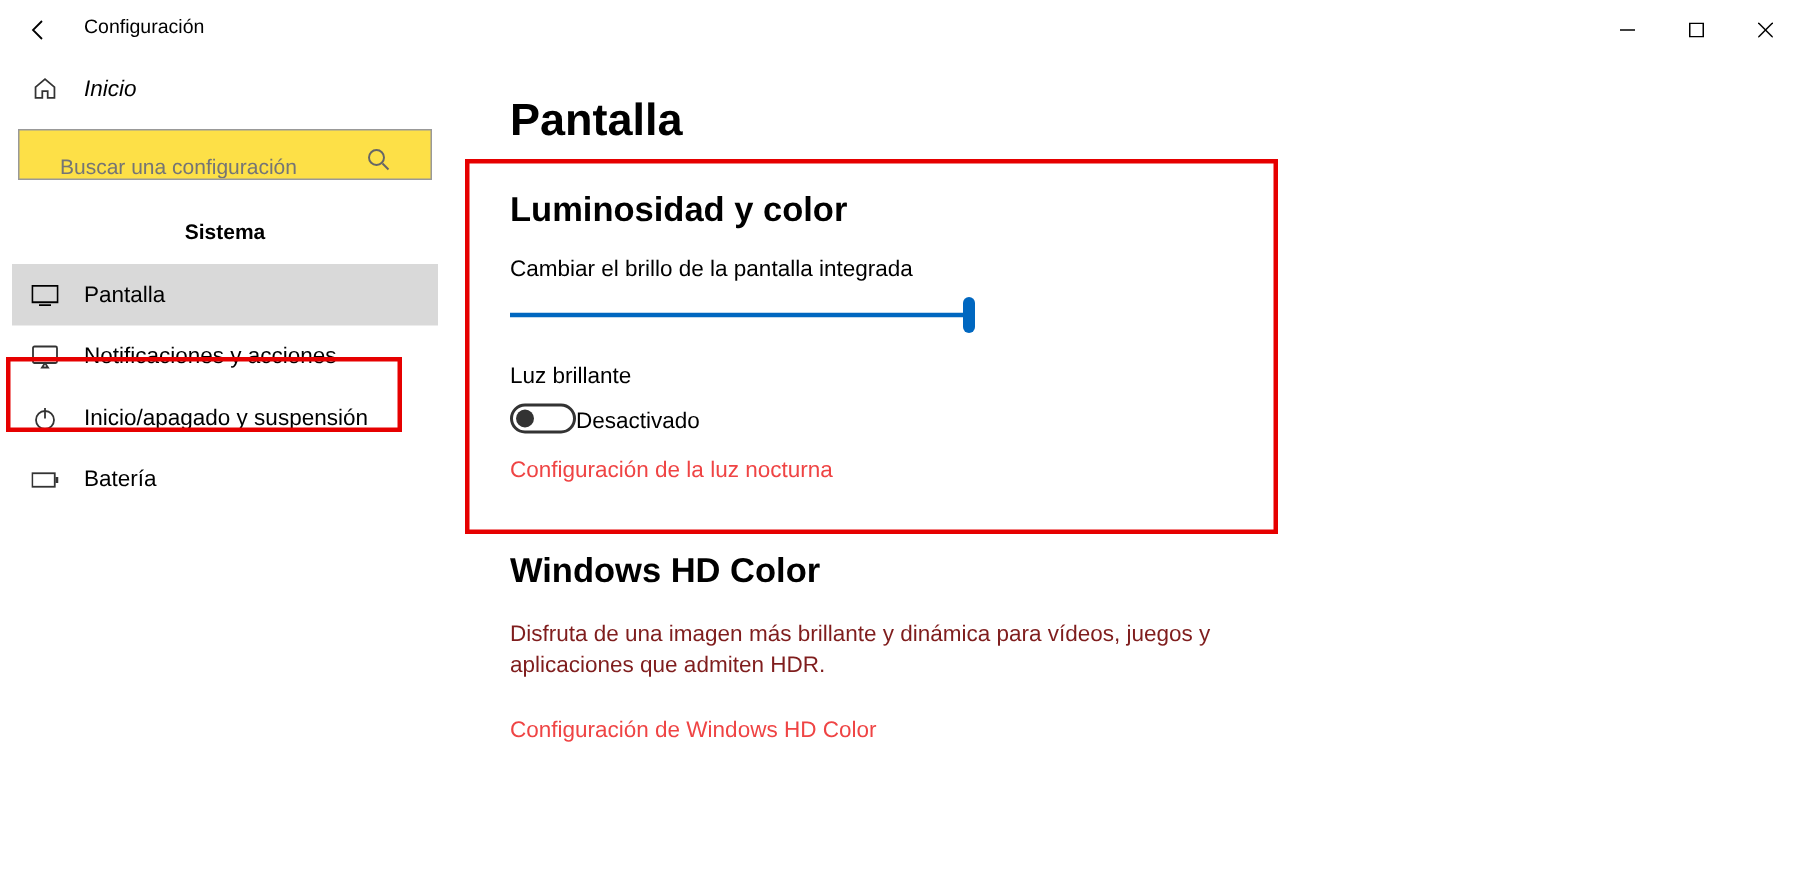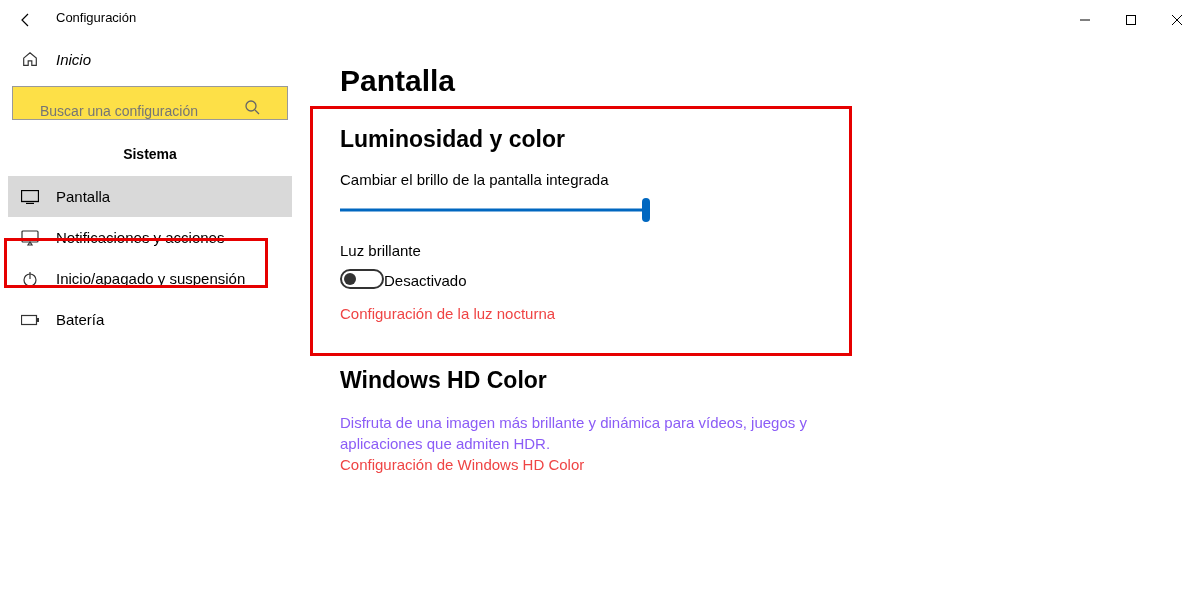--- a/index.html
+++ b/index.html
@@ -39,21 +39,21 @@
 .slider-thumb { position: absolute; right: 0; top: 50%; width: 8px; height: 24px; background: #0067c0; border-radius: 4px; transform: translateY(-50%); }
 
 .toggle-row { display: flex; align-items: flex-end; gap: 0; margin-bottom: 16px; }
 .toggle { width: 44px; height: 20px; border: 2px solid #333; border-radius: 10px; position: relative; cursor: pointer; }
 .toggle-knob { position: absolute; left: 2px; top: 2px; width: 12px; height: 12px; background: #333; border-radius: 50%; }
 .toggle-label { font-size: 15px; }
 
 .link { color: #ef4444; font-size: 15px; cursor: pointer; display: inline-block; }
 
 .section2 { margin-top: 44px; }
-.desc { color: #8b5cf6; font-size: 15px; line-height: 1.4; max-width: 520px; margin-bottom: 2px; }
+.desc { color: #7f1d1d; font-size: 15px; line-height: 1.4; max-width: 520px; margin-bottom: 24px; }
 
 .rel-wrap { position: relative; }
 .hl-overlay { position: absolute; border: 3.5px solid #e60000; pointer-events: none; }
 </style>
 </head>
 <body>
 
 <div class="titlebar">
   <div class="titlebar-left">
     <div class="back-btn">

